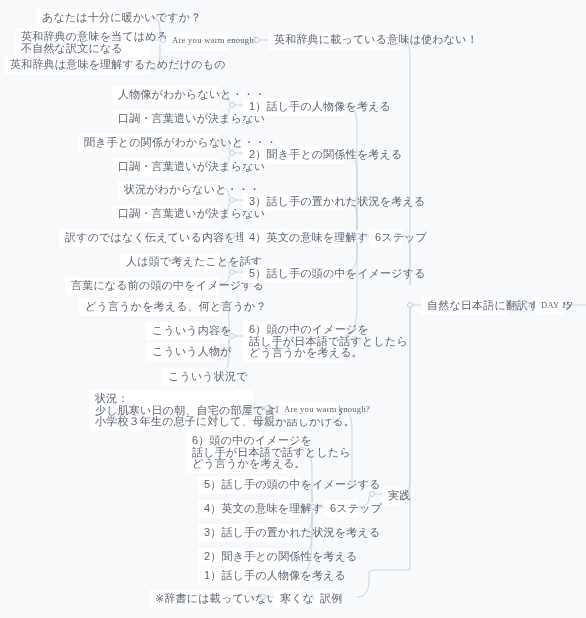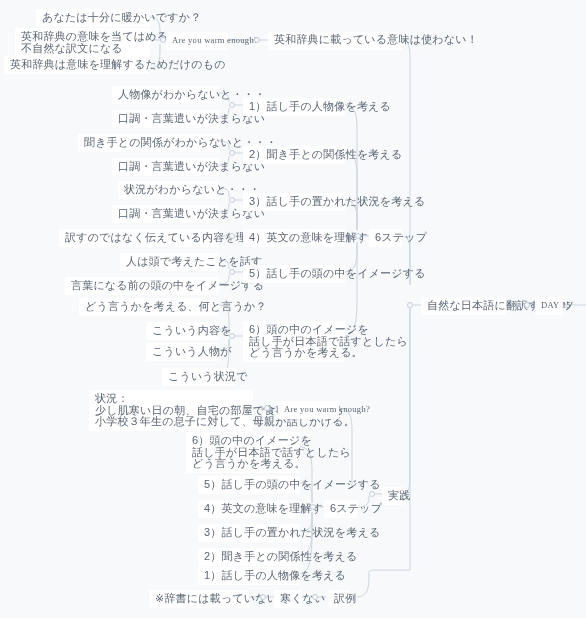--- a/index.html
+++ b/index.html
@@ -191,15 +191,15 @@
 
   <div class="dot" style="left:310px;top:504px;"></div>
   <div class="node ta-c" style="left:324px;top:500px;width:34px;">6ステップ</div>
   <div class="dot" style="left:369px;top:491px;"></div>
   <div class="node ta-c" style="left:382px;top:487px;width:21px;">実践</div>
 
   <div class="node ta-r" style="left:149px;top:590px;width:100px;">※辞書には載っていない</div>
   <div class="dot" style="left:260px;top:594px;"></div>
   <div class="node ta-c" style="left:274px;top:590px;width:28px;">寒くない？</div>
   <div class="dot" style="left:312px;top:594px;"></div>
-  <div class="node ta-c" style="left:328px;top:590px;width:22px;">訳例</div>
+  <div class="node ta-c" style="left:314px;top:590px;width:22px;">訳例</div>
 
 </div>
 
 </body></html>

